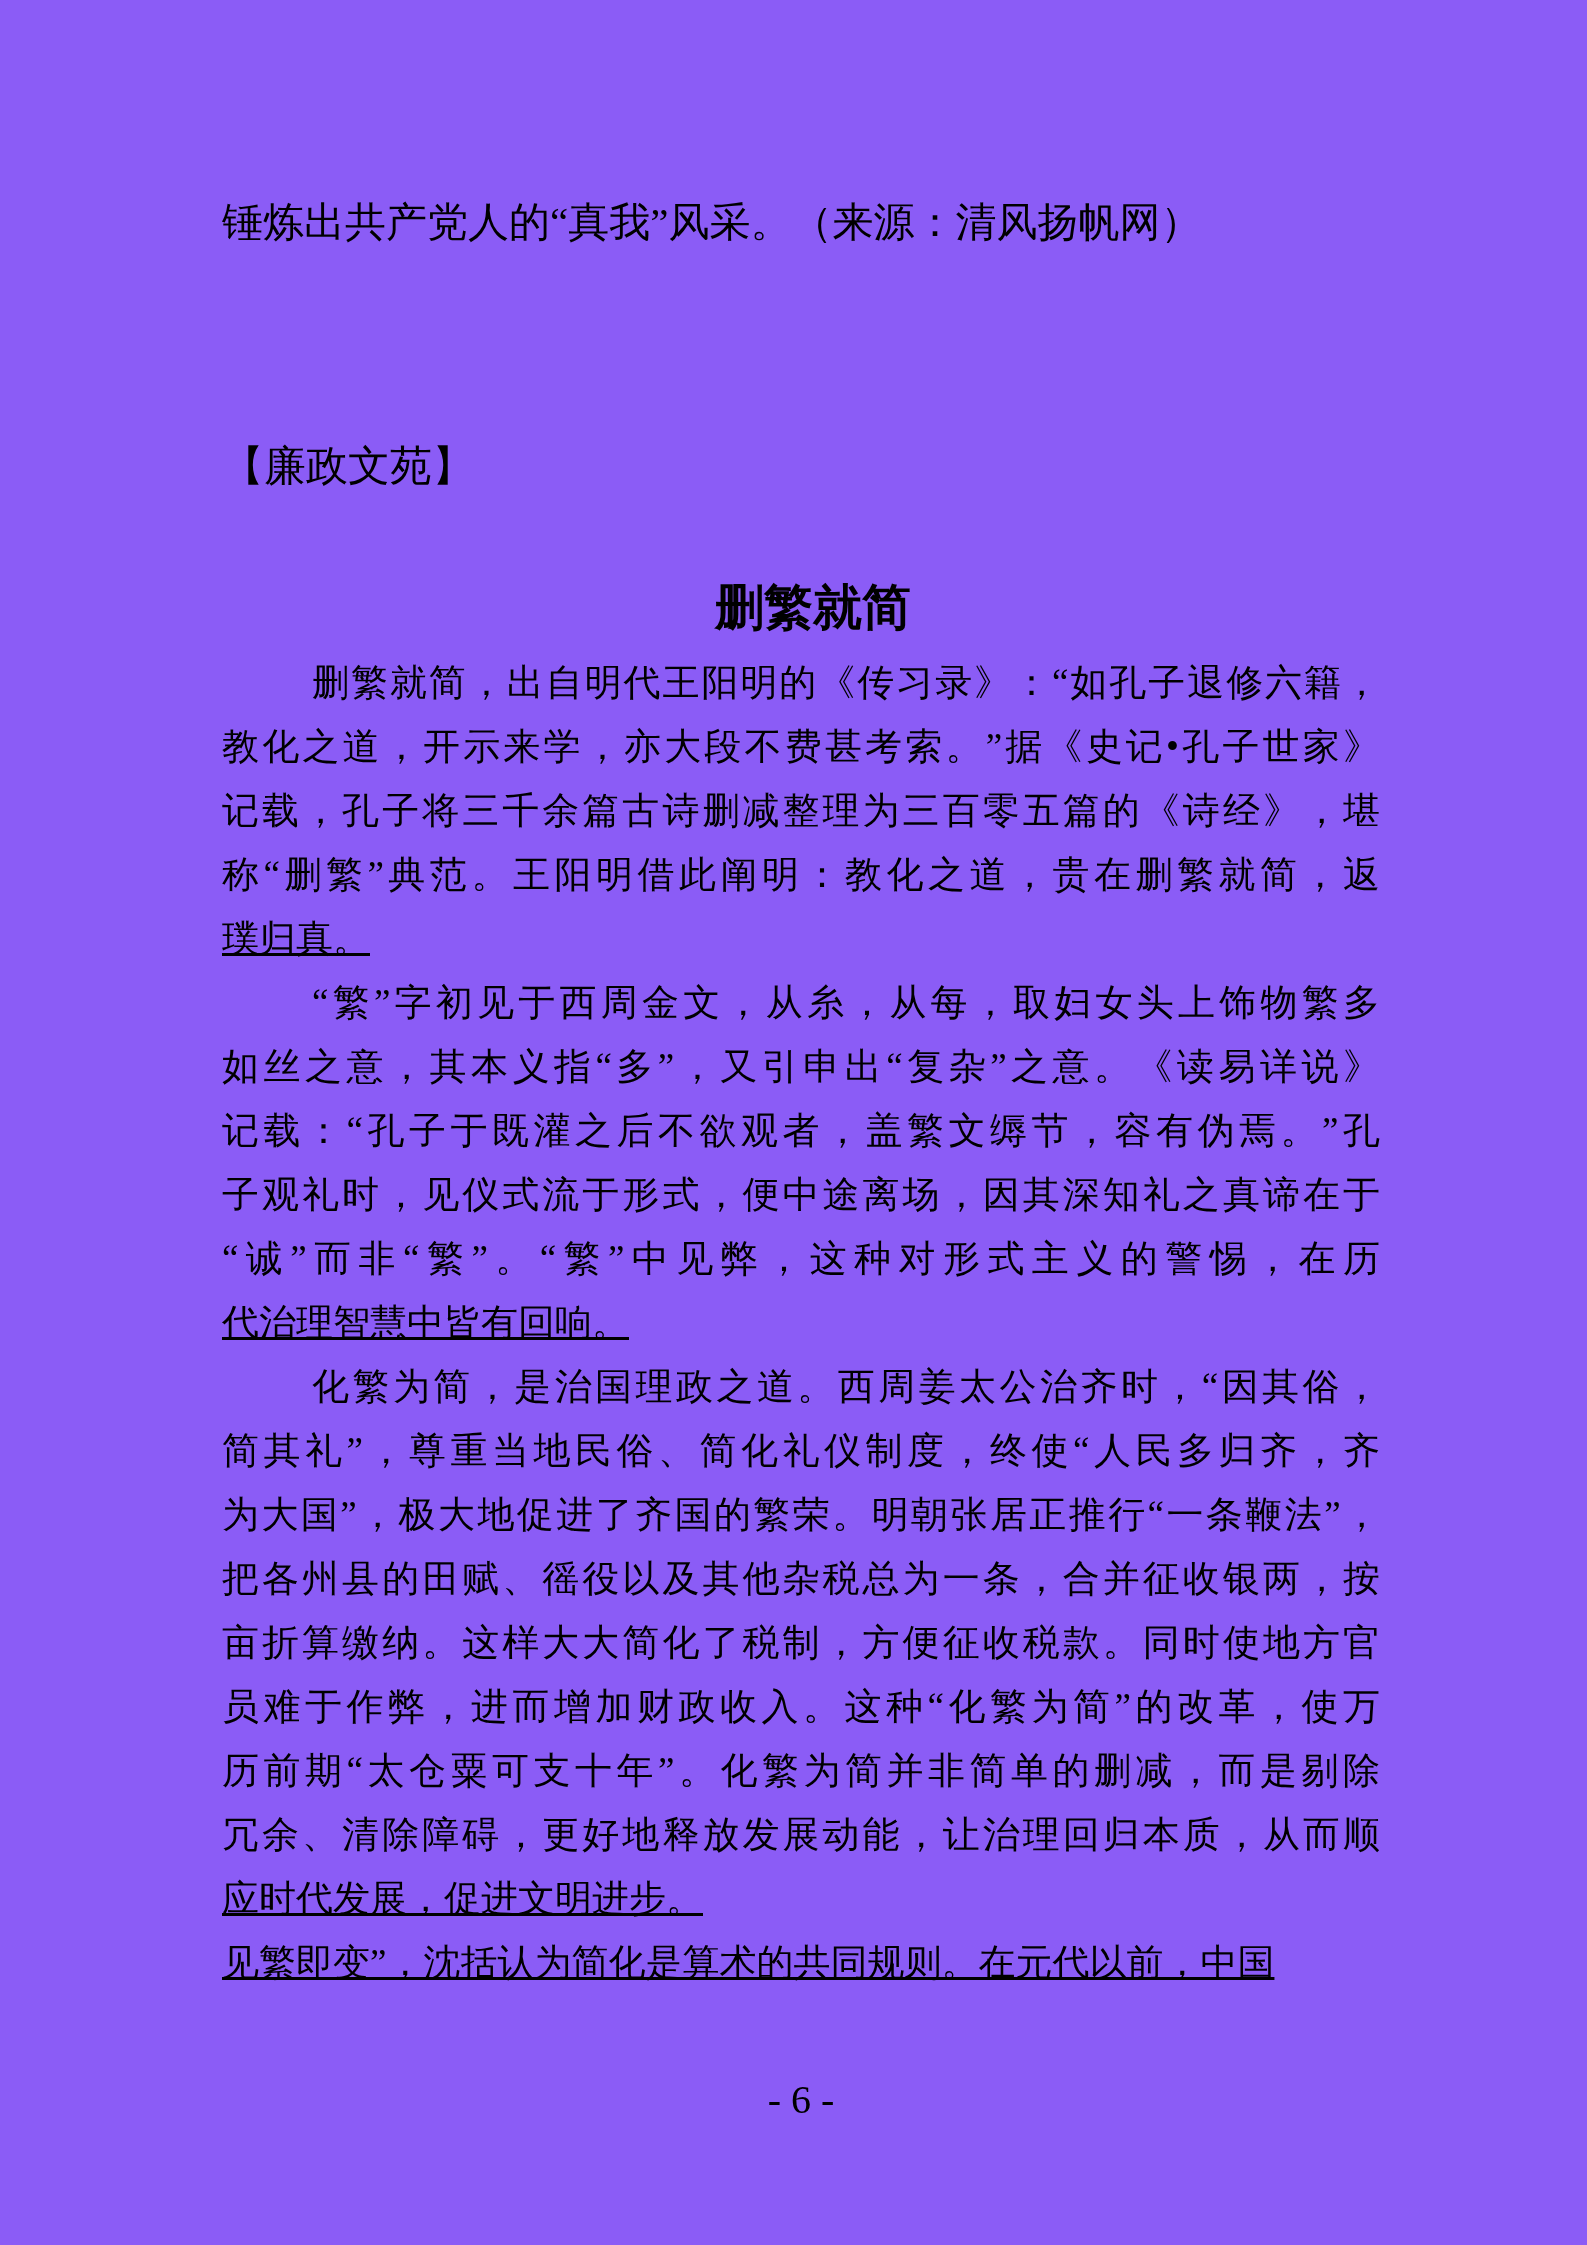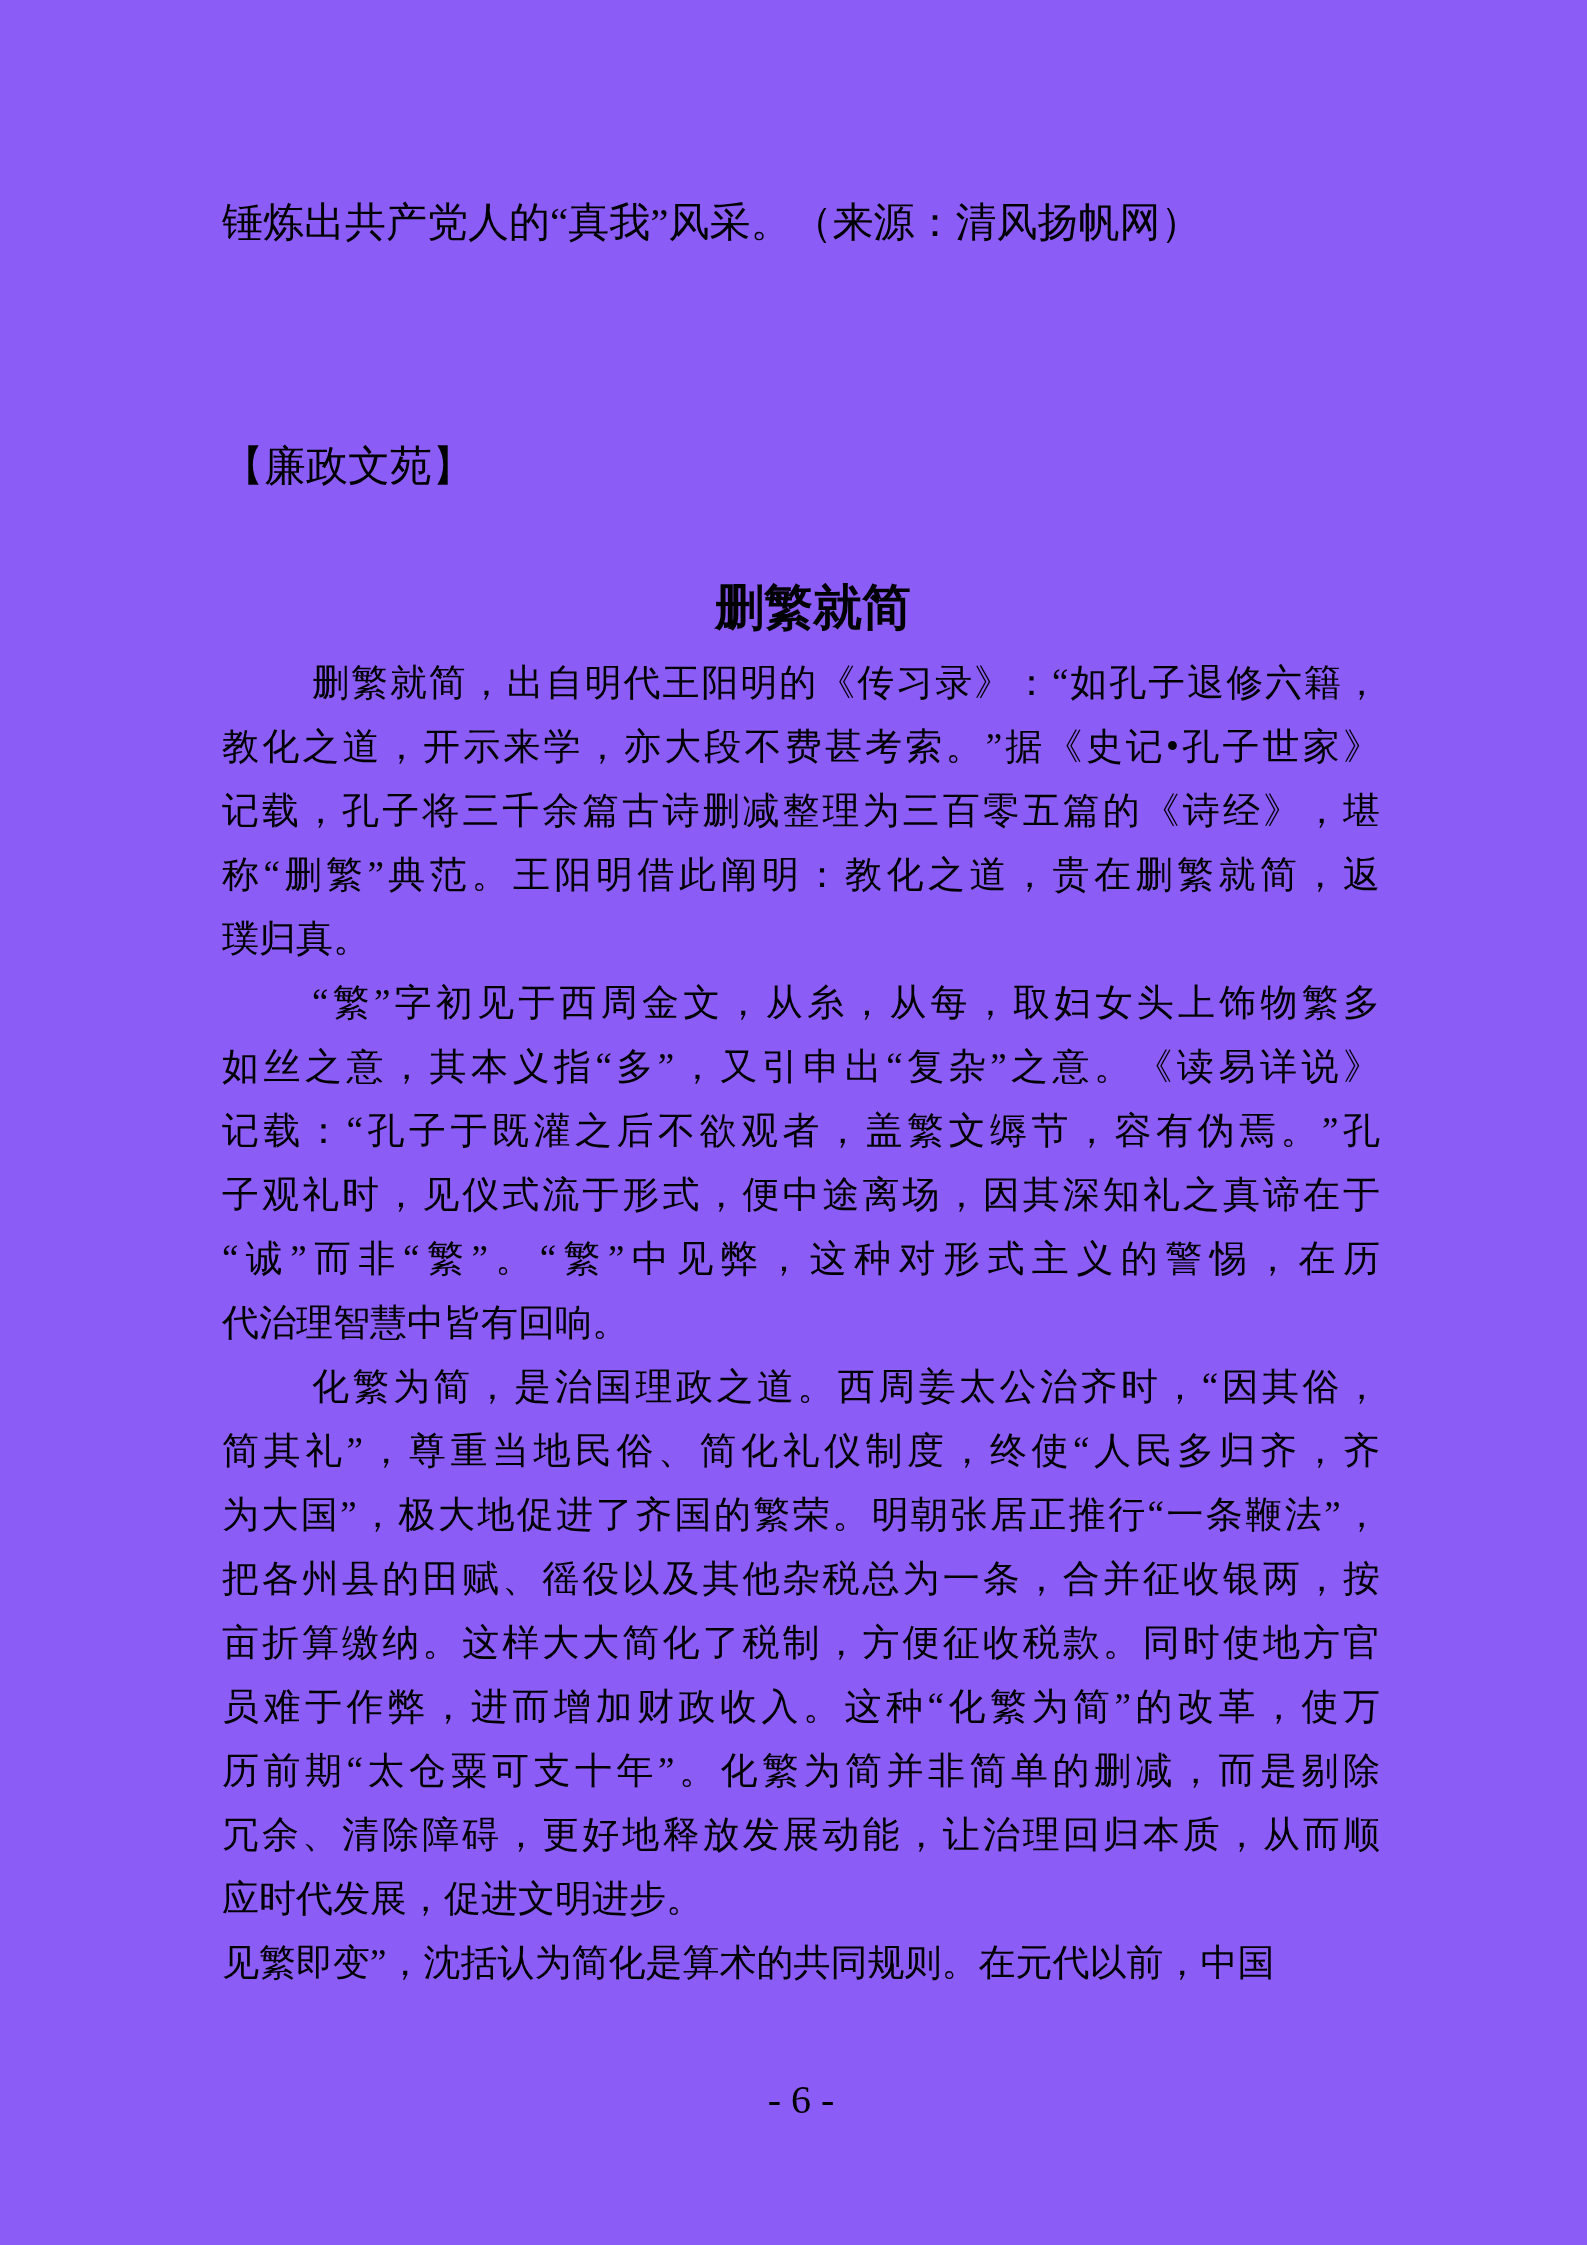--- a/index.html
+++ b/index.html
@@ -57,21 +57,21 @@
   }
   .para { margin: 0; }
   .line {
     height: 64px;
     line-height: 64px;
     text-align: justify;
     text-align-last: justify;
     overflow: hidden;
   }
   .line.first { padding-left: 90px; }
-  .line.last  { text-align-last: left; }
+  .line.last  { text-align-last: left; text-decoration: underline; }
   .footer {
     position: absolute;
     top: 2076px;
     left: 222px;
     width: 1158px;
     margin: 0;
     font-size: 40px;
     line-height: 48px;
     text-align: center;
   }

